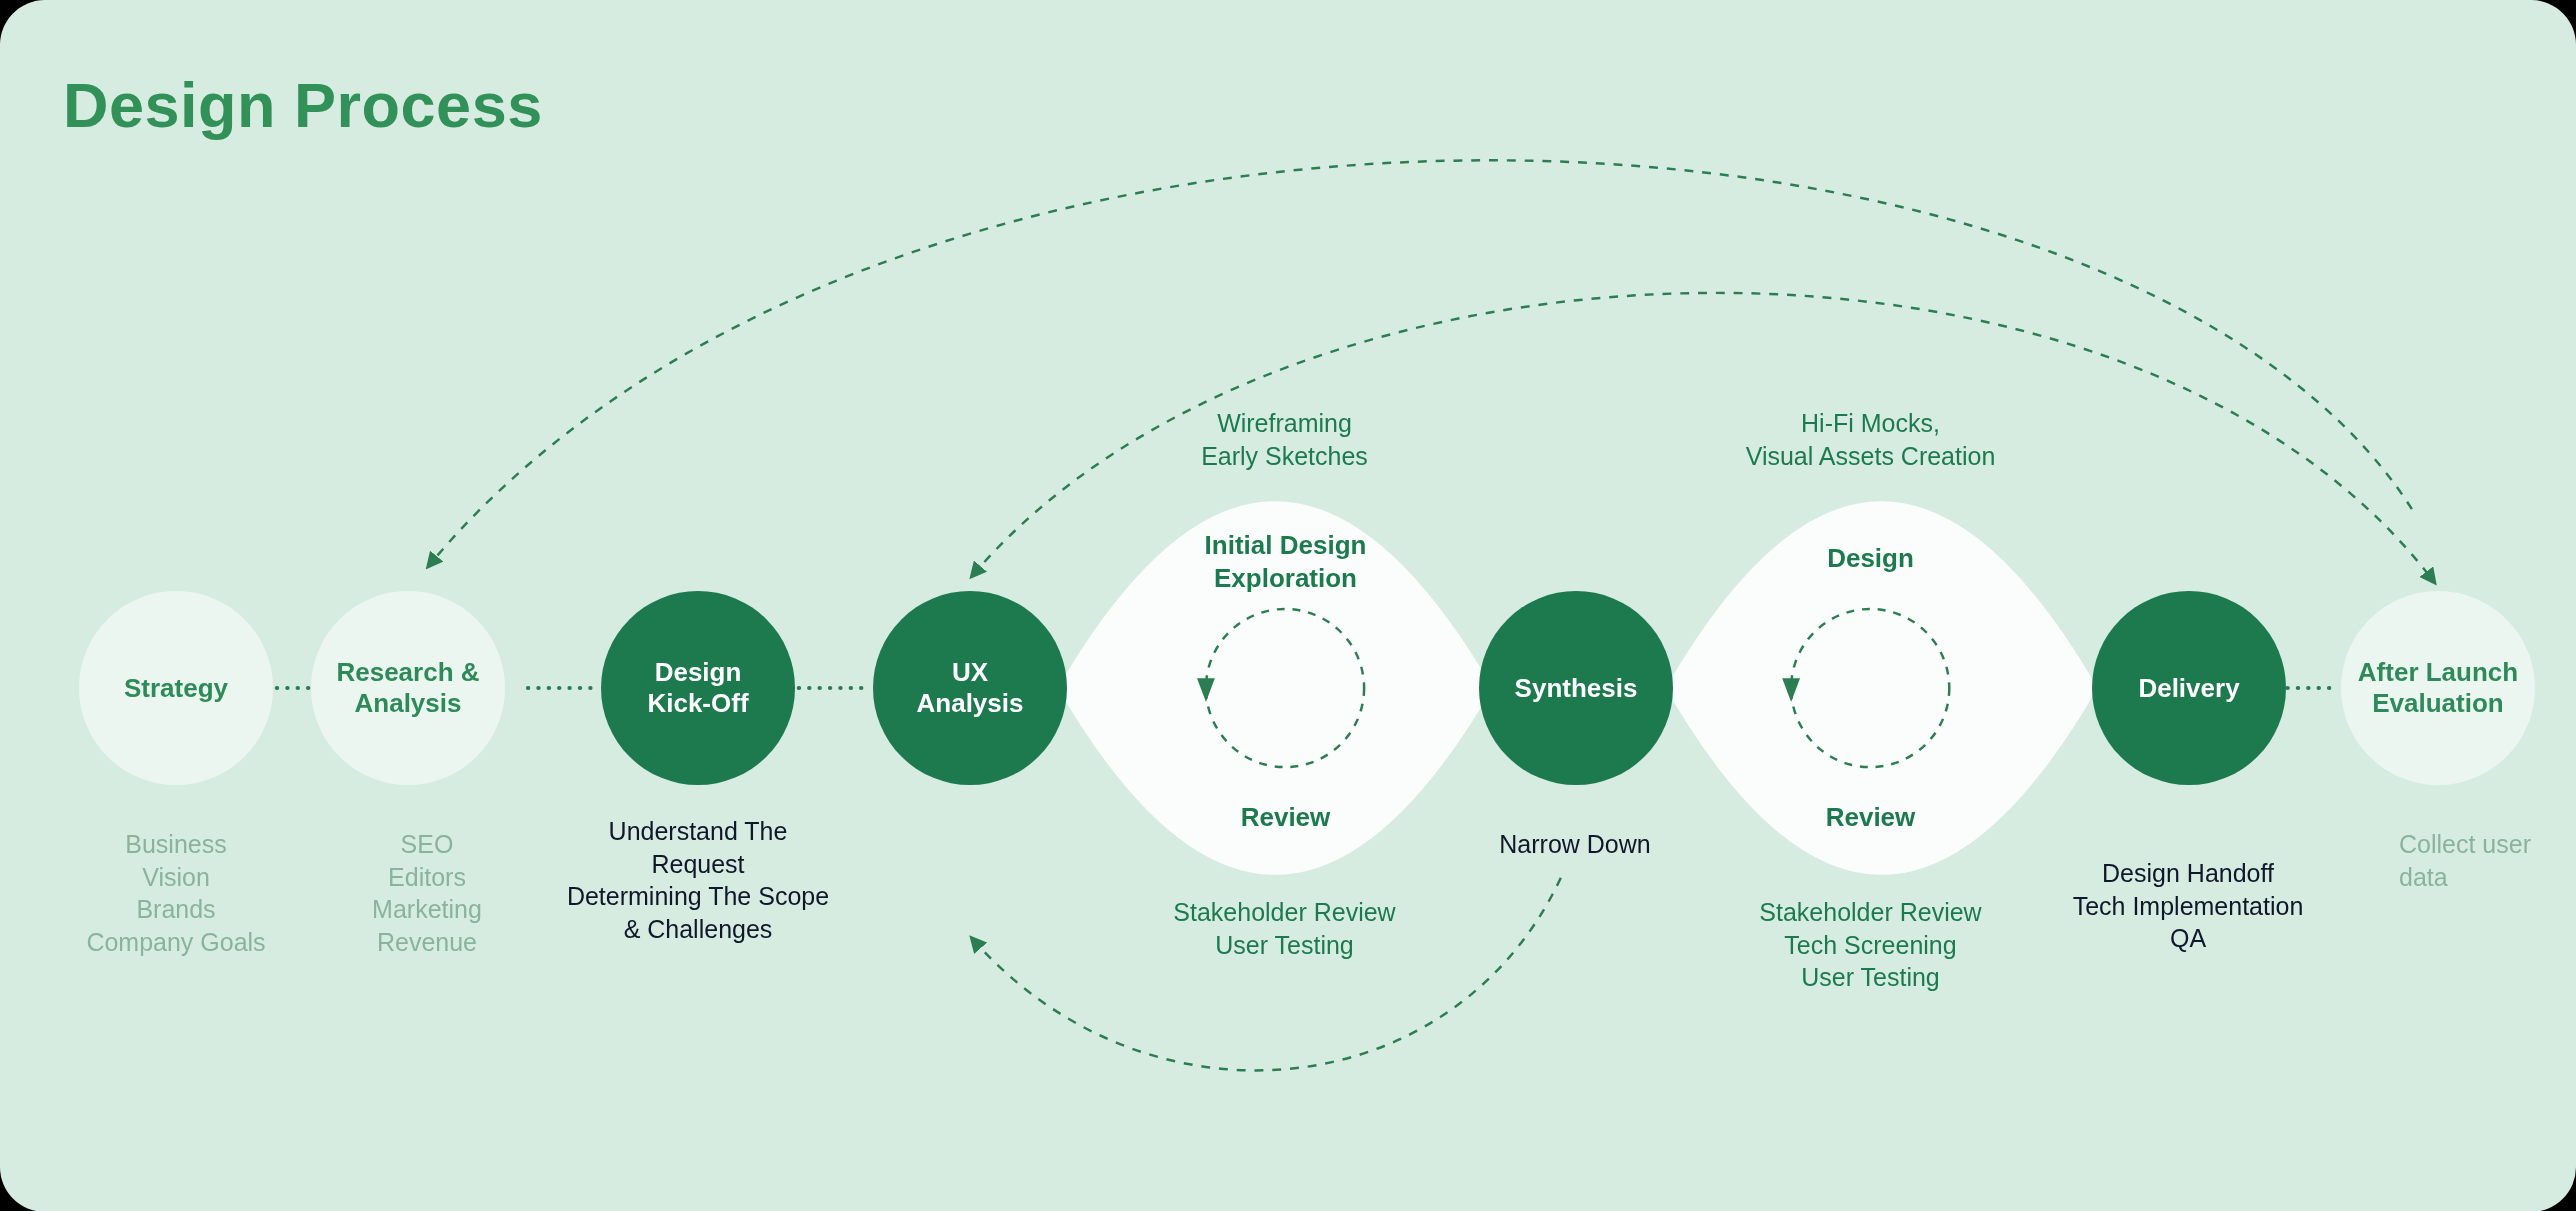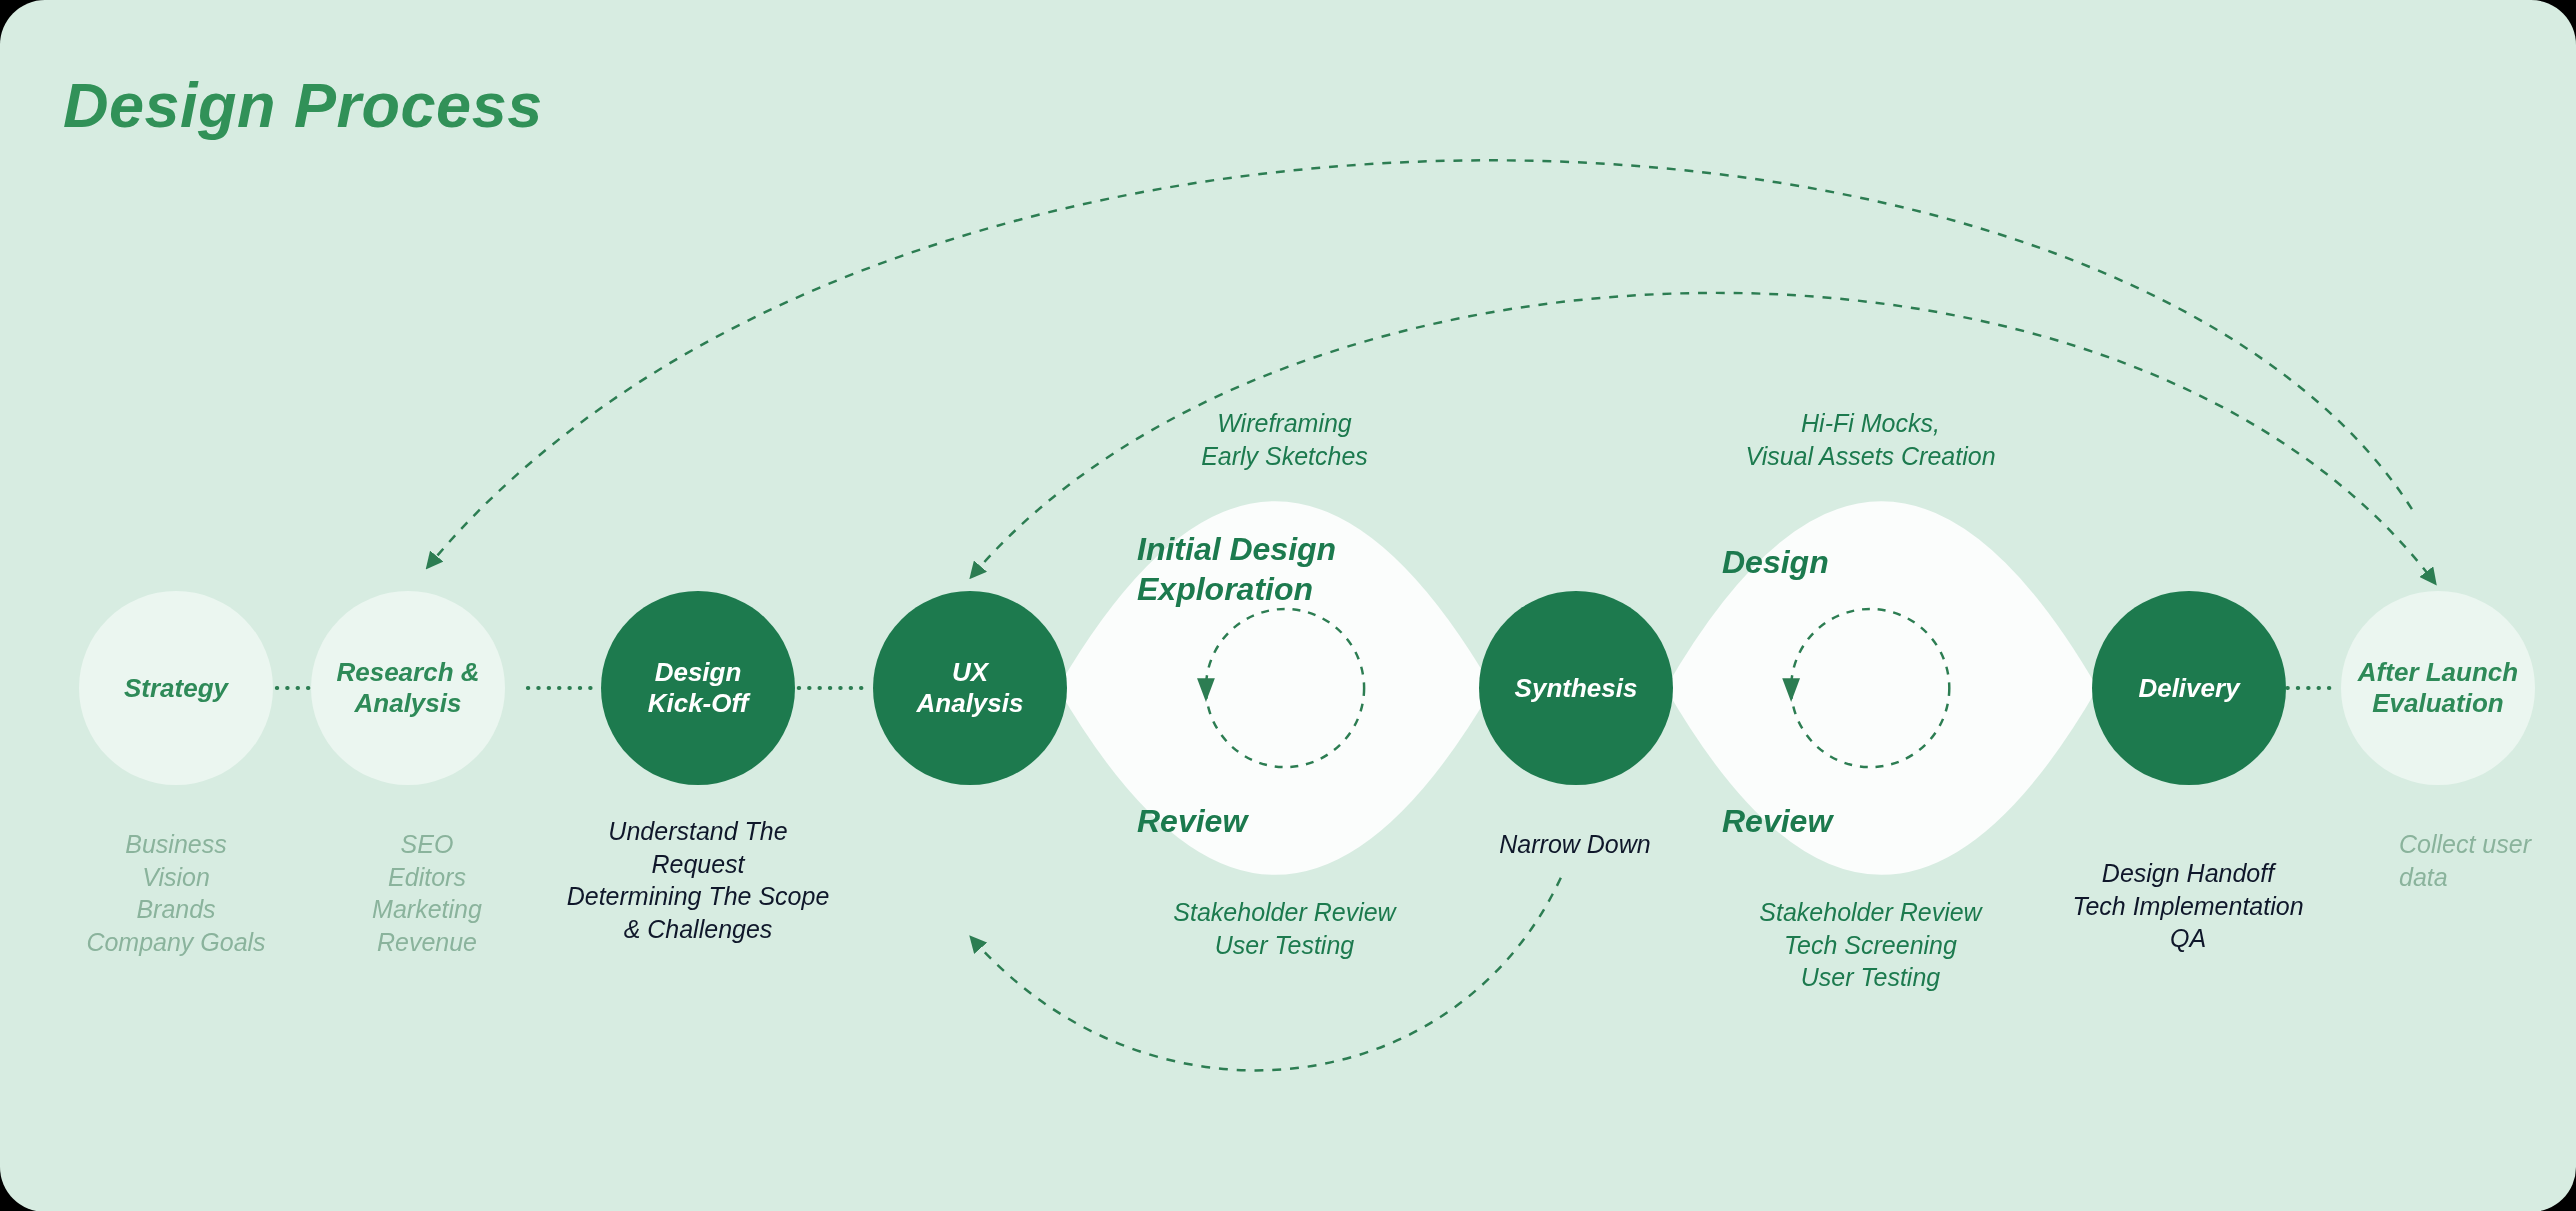--- a/index.html
+++ b/index.html
@@ -1,29 +1,29 @@
 <!DOCTYPE html>
 <html><head>
 <meta charset="utf-8">
 <style>
   html,body{margin:0;padding:0;background:#000;}
-  .canvas{position:relative;width:2576px;height:1212px;background:#d7ece1;border-radius:45px;overflow:hidden;font-family:"Liberation Sans",sans-serif;font-style:italic;}
+  .canvas{position:relative;width:2576px;height:1212px;background:#d7ece1;border-radius:45px;overflow:hidden;font-family:"Liberation Sans",sans-serif;}
   .title{position:absolute;left:63px;top:69px;font-size:63px;font-weight:700;color:#319158;margin:0;letter-spacing:0.5px;}
   .overlay{position:absolute;left:0;top:0;width:2576px;height:1212px;}
   .circle{position:absolute;width:194px;height:194px;border-radius:50%;display:flex;align-items:center;justify-content:center;text-align:center;z-index:2;}
   .circle.light{background:#ebf6f0;}
   .circle.dark{background:#1d7a4e;}
   .clabel{font-size:26px;font-weight:700;line-height:1.18;white-space:pre-line;display:block;width:227px;}
   .circle.light .clabel{color:#2e8a58;}
   .circle.dark .clabel{color:#ffffff;}
   .details{position:absolute;font-size:25px;line-height:1.3;text-align:center;white-space:pre-line;z-index:2;color:#0f172a;}
   .details.muted{color:#8ab39c;text-align:center;}
   .details.left{text-align:left;}
   .caption{position:absolute;font-size:25px;line-height:1.3;text-align:center;white-space:pre-line;color:#1c7a4e;z-index:2;}
-  .phase{position:absolute;font-size:32px;font-weight:700;line-height:1.25;text-align:left;white-space:pre-line;color:#1c7a4e;z-index:2;}
+  .phase{position:absolute;font-size:26px;font-weight:700;line-height:1.25;text-align:center;white-space:pre-line;color:#1c7a4e;z-index:2;}
   svg .lens{fill:#fbfdfc;stroke:none;}
   svg .dot{stroke:#2c7d52;stroke-width:4;stroke-linecap:round;stroke-dasharray:0.5 10;fill:none;}
   svg .loopc{fill:none;stroke:#2c7d52;stroke-width:2.5;stroke-dasharray:8 8;}
   svg .loop-arrow{fill:#2c7d52;}
   svg .arc{fill:none;stroke:#2c7d52;stroke-width:2.5;stroke-dasharray:9 9;}
 </style>
 </head>
 <body>
 
 <div class="canvas">

